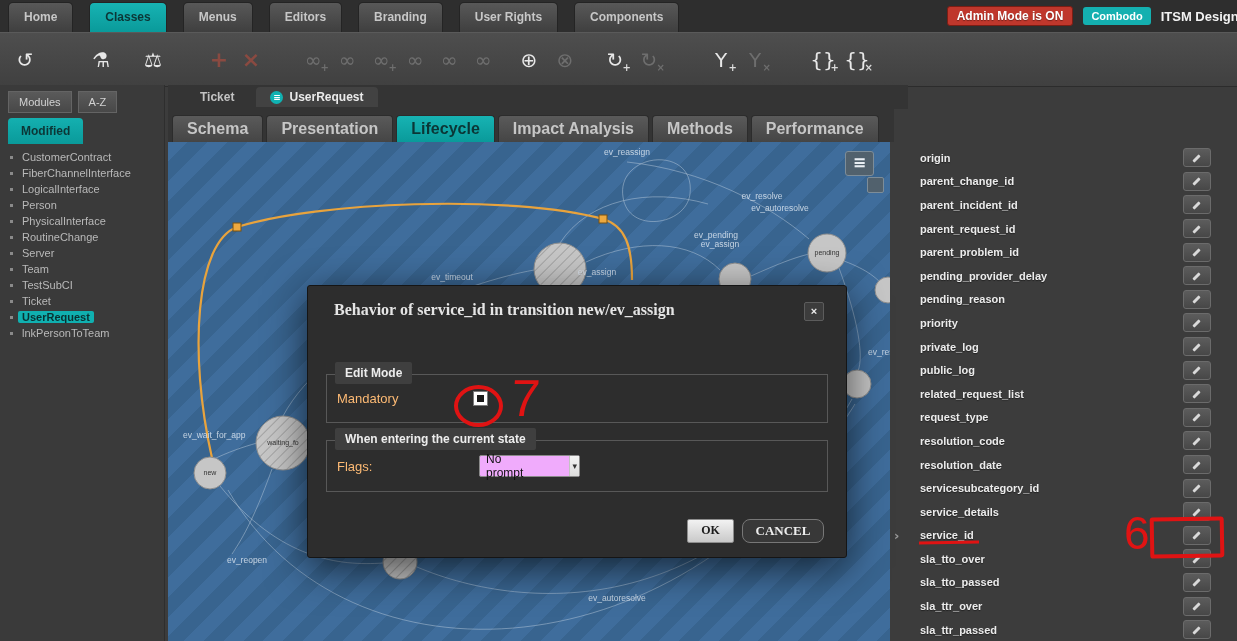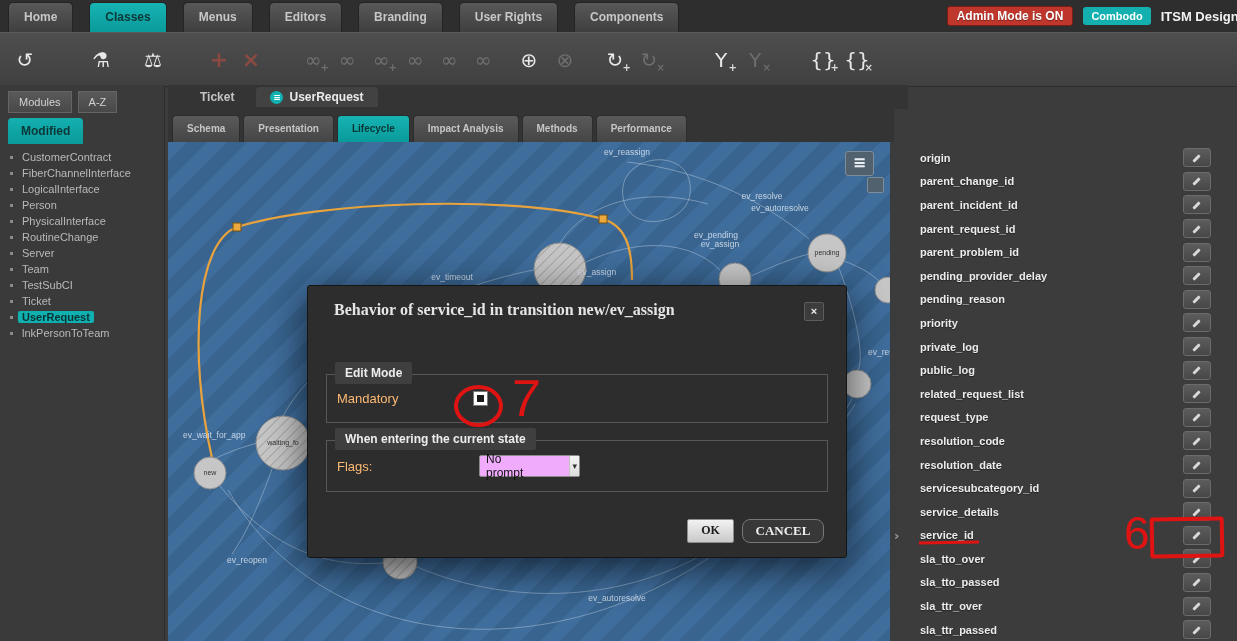--- a/index.html
+++ b/index.html
@@ -64,21 +64,21 @@
            display:flex;align-items:center;gap:6px;}
   .doc-tab .doc-icon{display:none;}
   .doc-tab.active{background:#424242;border-radius:4px 4px 0 0;color:#eaeaea;}
   .doc-tab.active .doc-icon{display:block;}
   .doc-icon{width:13px;height:13px;border-radius:50%;background:#10b2b2;color:#fff;font-size:9px;
             line-height:13px;text-align:center;font-family:"DejaVu Sans",sans-serif;}
   .sub-tabs{position:absolute;left:168px;top:109px;width:722px;height:33px;background:#343434;
             display:flex;align-items:flex-end;padding-left:4px;gap:3px;}
   .sub-tab{height:26px;line-height:26px;padding:0 14px;background:linear-gradient(#5a5a5a,#454545);
            border:1px solid #2c2c2c;border-bottom:none;border-radius:4px 4px 0 0;color:#c6c6c6;
-           font-weight:bold;font-size:10px;cursor:pointer;white-space:nowrap;}
+           font-weight:bold;font-size:16px;cursor:pointer;white-space:nowrap;}
   .sub-tab.active{background:linear-gradient(#17b3b3,#0a9a9a);color:#0b3636;}
 
   
   .canvas{position:absolute;left:168px;top:142px;width:722px;height:499px;overflow:hidden;
           background:repeating-linear-gradient(135deg,#3f6d9c 0,#3f6d9c 14px,#38648f 14px,#38648f 28px);}
   .canvas svg{position:absolute;left:0;top:0;}
   .edge{fill:none;stroke:#b6c7da;stroke-width:1;opacity:.5;}
   .edge.hi{stroke:#e8a33d;stroke-width:2.2;opacity:1;}
   .handle{fill:#eda93f;stroke:#7a5210;stroke-width:1;}
   .node{fill:#c6c6c6;stroke:#8e8e8e;stroke-width:1;}

